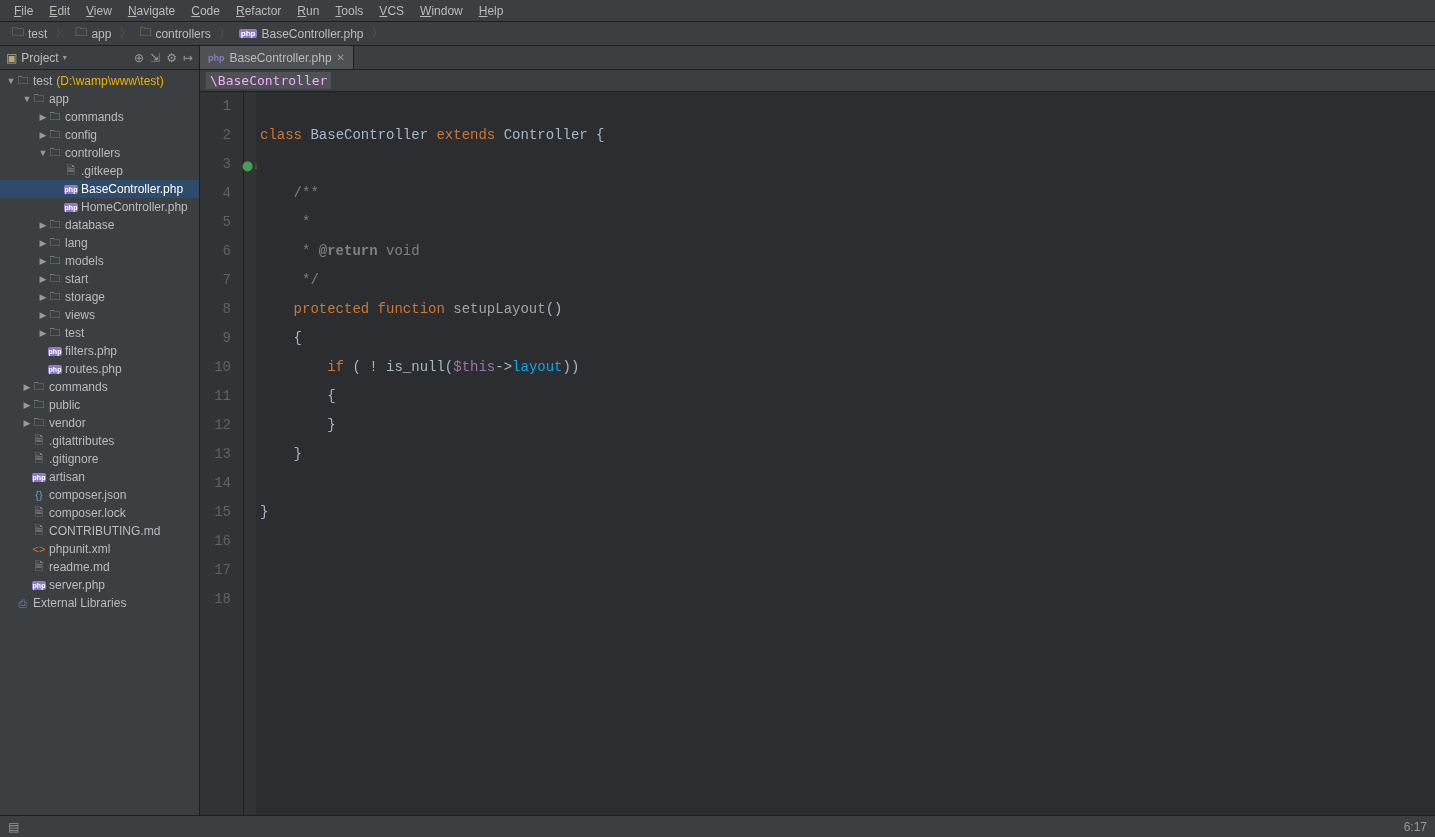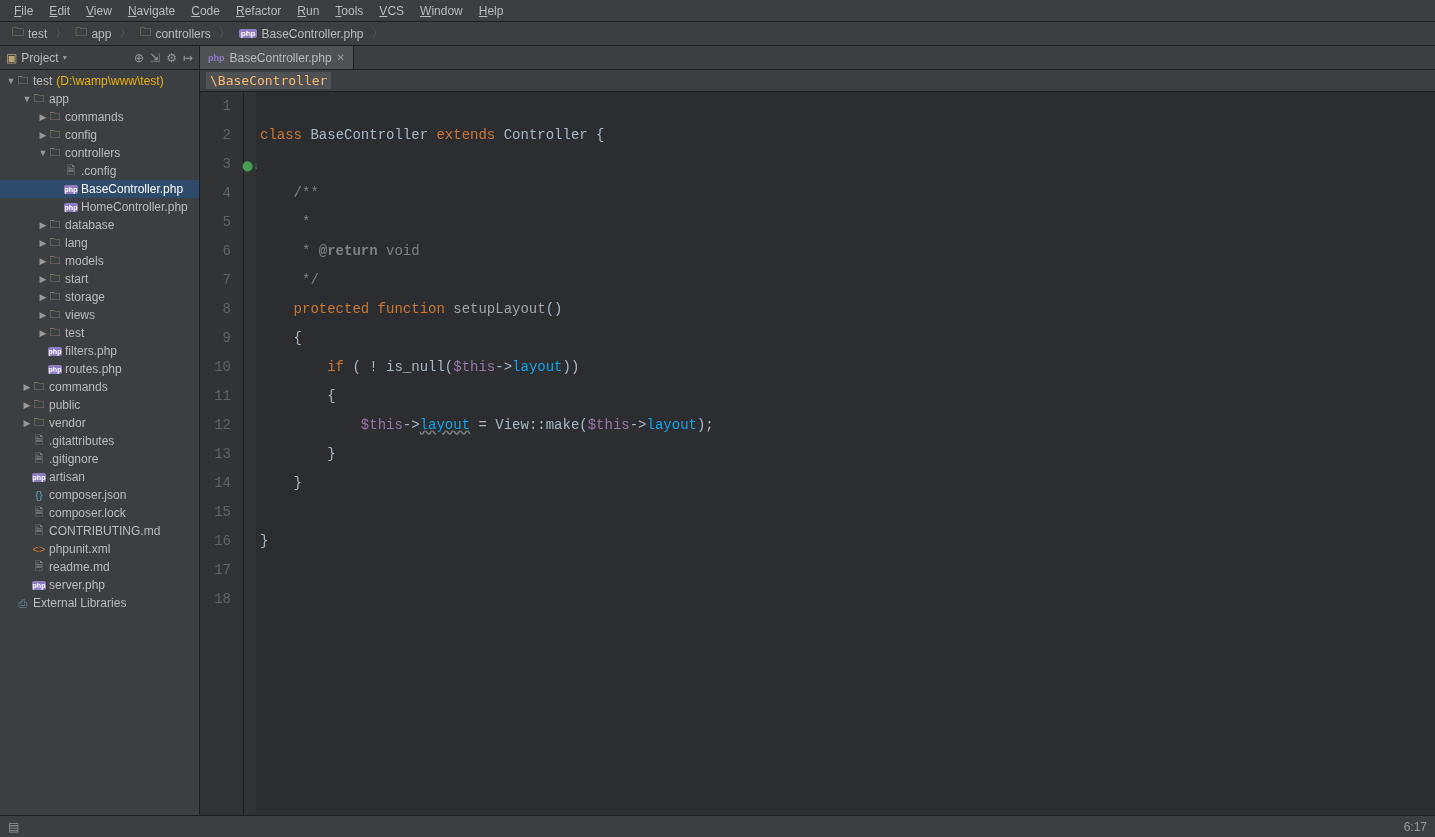--- a/index.html
+++ b/index.html
@@ -36,21 +36,21 @@
 .ic-md { color: #999; }
 .ic-xml { color: #cc7832; font-size: 9px; }
 .ic-lib { color: #6897bb; }
 
 .editor-area { flex: 1; display: flex; flex-direction: column; background: #2b2d30; }
 .tabs { height: 24px; background: #3c3f41; display: flex; align-items: stretch; border-bottom: 1px solid #1e1f22; }
 .tab { display: flex; align-items: center; padding: 0 8px; background: #4e5254; border-right: 1px solid #1e1f22; cursor: pointer; gap: 5px; }
 .tab .ic { font-size: 9px; }
 .tab .close { color: #999; font-size: 10px; cursor: pointer; }
 
-.context-bar { height: 22px; background: #3c3f41; display: flex; align-items: center; padding: 0 6px; border-bottom: 1px solid #1e1f22; color: #fdba74; font-family: "Consolas", monospace; font-size: 13px; }
+.context-bar { height: 22px; background: #3c3f41; display: flex; align-items: center; padding: 0 6px; border-bottom: 1px solid #1e1f22; color: #f0abfc; font-family: "Consolas", monospace; font-size: 13px; }
 .context-bar .ctx { background: #4e5254; padding: 1px 4px; }
 
 .code-wrap { flex: 1; display: flex; overflow: auto; font-family: "Consolas", "Courier New", monospace; font-size: 14px; line-height: 29px; }
 .gutter { width: 44px; background: #313335; color: #606366; text-align: right; padding-right: 12px; user-select: none; border-right: 1px solid #1e1f22; }
 .gutter div { height: 29px; }
 .gut-icons { width: 12px; background: #313335; position: relative; }
 .gut-mark { position: absolute; left: -2px; color: #499c54; font-size: 10px; }
 .code { flex: 1; padding-left: 4px; position: relative; }
 .code-line { height: 29px; white-space: pre; }
 .kw { color: #cc7832; }
@@ -148,21 +148,21 @@
           <span class="lbl">config</span>
         </div>
         <div class="node" style="padding-left: 38px;">
           <span class="arrow">▼</span>
           <span class="ic ic-folder">🗀</span>
           <span class="lbl">controllers</span>
         </div>
         <div class="node" style="padding-left: 54px;">
           <span class="arrow"></span>
           <span class="ic ic-file">🗎</span>
-          <span class="lbl">.config</span>
+          <span class="lbl">.gitkeep</span>
         </div>
         <div class="node sel" style="padding-left: 54px;">
           <span class="arrow"></span>
           <span class="ic ic-php" style="background: rgb(142, 124, 195); color: rgb(255, 255, 255); font-size: 7px; padding: 1px 2px; border-radius: 2px;">php</span>
           <span class="lbl">BaseController.php</span>
         </div>
         <div class="node" style="padding-left: 54px;">
           <span class="arrow"></span>
           <span class="ic ic-php" style="background: rgb(142, 124, 195); color: rgb(255, 255, 255); font-size: 7px; padding: 1px 2px; border-radius: 2px;">php</span>
           <span class="lbl">HomeController.php</span>
@@ -320,21 +320,20 @@
           <div class="code-line"><span class="kw">class </span><span class="type">BaseController </span><span class="kw">extends </span><span class="type">Controller </span><span class="pln">{</span></div>
           <div class="code-line"></div>
           <div class="code-line"><span class="cmt">    /**</span></div>
           <div class="code-line"><span class="cmt">     *</span></div>
           <div class="code-line"><span class="cmt">     * </span><span class="ann">@return </span><span class="ann2">void</span></div>
           <div class="code-line"><span class="cmt">     */</span></div>
           <div class="code-line"><span class="pln">    </span><span class="kw">protected function </span><span class="fn">setupLayout</span><span class="pln">()</span></div>
           <div class="code-line"><span class="pln">    {</span></div>
           <div class="code-line"><span class="pln">        </span><span class="kw">if </span><span class="pln">( ! is_null(</span><span class="var">$this</span><span class="pln">-&gt;</span><span class="prop">layout</span><span class="pln">))</span></div>
           <div class="code-line"><span class="pln">        {</span></div>
-          <div class="code-line"><span class="pln">            </span><span class="var">$this</span><span class="pln">-&gt;</span><span class="prop under">layout</span><span class="pln"> = View::make(</span><span class="var">$this</span><span class="pln">-&gt;</span><span class="prop">layout</span><span class="pln">);</span></div>
           <div class="code-line"><span class="pln">        }</span></div>
           <div class="code-line"><span class="pln">    }</span></div>
           <div class="code-line"></div>
           <div class="code-line"><span class="pln">}</span></div>
         </div>
     </div>
   </div>
 </div>
 
 <div class="statusbar">

